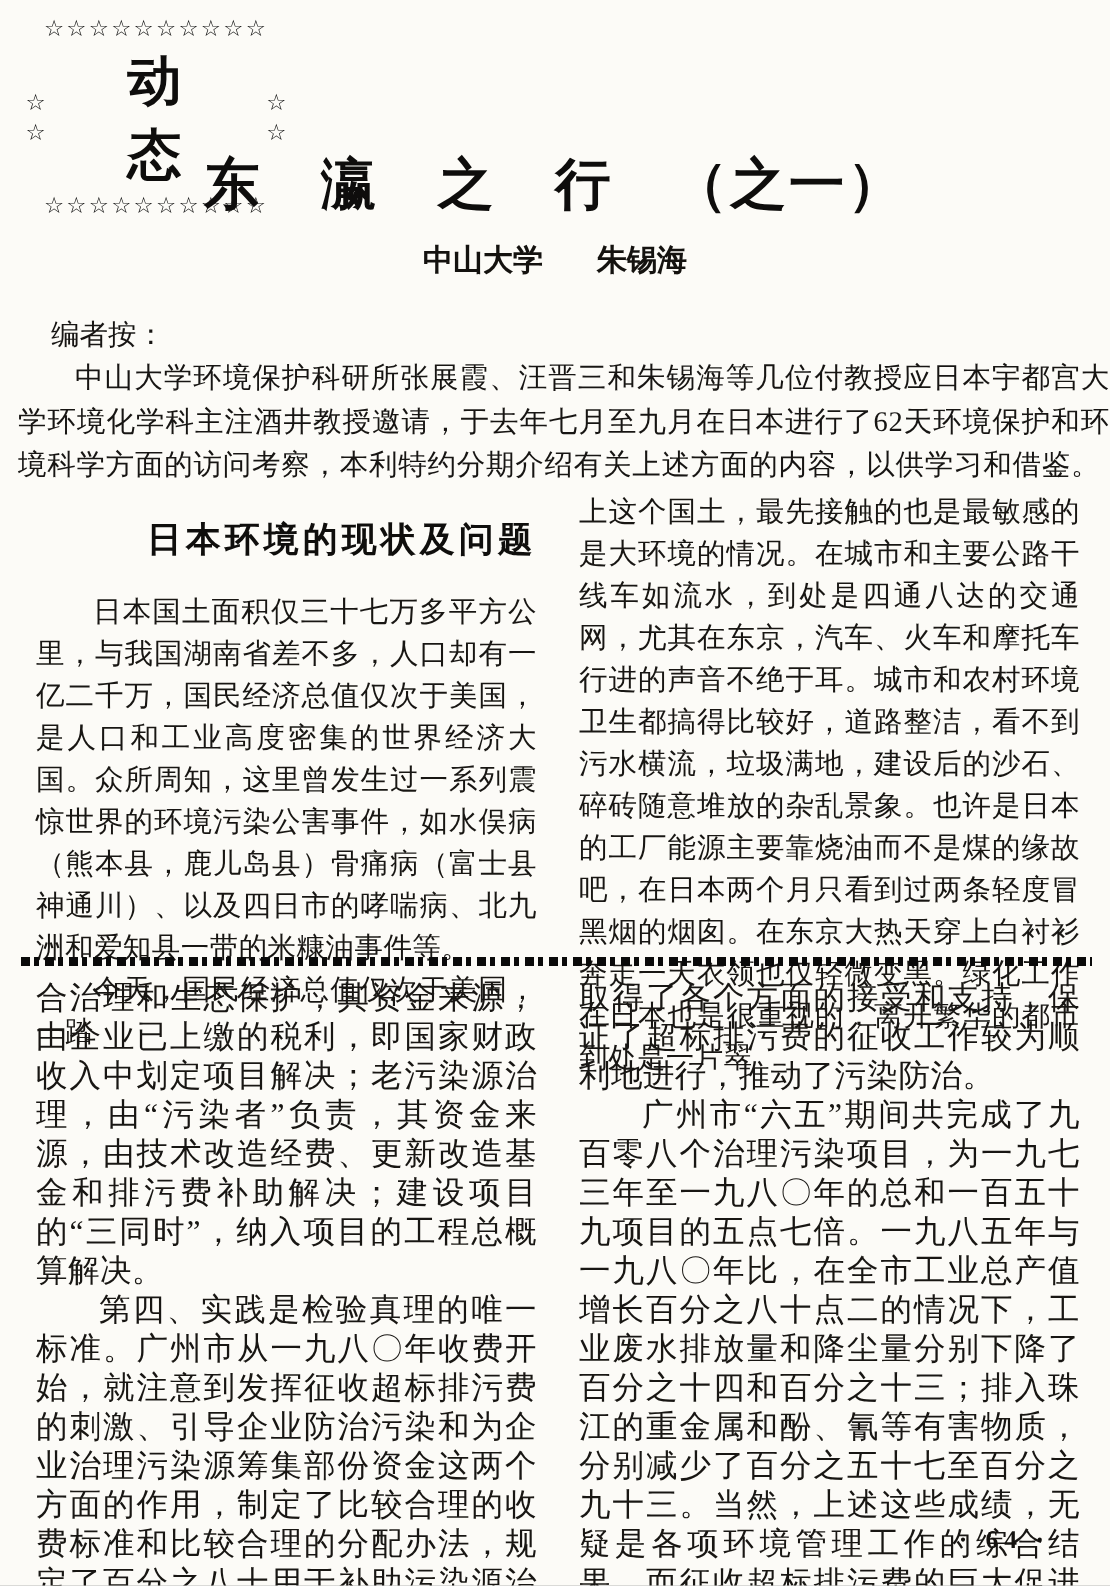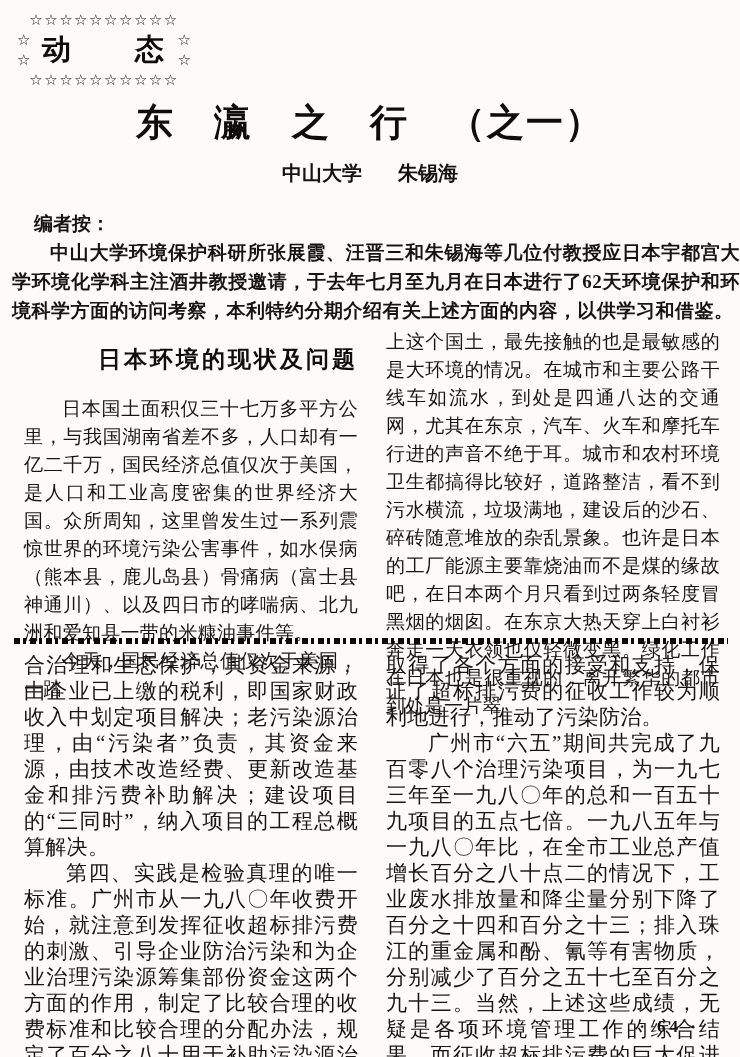--- a/index.html
+++ b/index.html
@@ -12,36 +12,36 @@
     color:#171513;
     font-family:"Liberation Serif","DejaVu Serif",serif;
     overflow:hidden;
   }
 
   
   .badge { position:absolute; top:10px; left:16px; width:176px; text-align:center; }
   .star-row { font-size:15px; line-height:20px; letter-spacing:1.5px; white-space:nowrap; color:#111; }
   .badge-mid { display:flex; justify-content:space-between; align-items:center; padding:0 1px; }
   .side-stars { display:flex; flex-direction:column; font-size:15px; line-height:20px; color:#111; }
-  .badge-label { font-size:29px; font-weight:bold; letter-spacing:2px; color:#0e0d0c; }
+  .badge-label { font-size:36px; font-weight:bold; letter-spacing:2px; color:#0e0d0c; }
 
   
   .title {
     position:absolute; top:98px; left:0; right:0;
     text-align:center; font-size:37px; font-weight:bold;
     letter-spacing:2px; color:#0e0d0c; white-space:nowrap;
   }
   .byline {
     position:absolute; top:160px; left:0; right:0;
     display:flex; justify-content:center; gap:36px;
     font-size:20px; font-weight:bold; color:#14120f;
   }
 
   
-  .editor-note { position:absolute; top:210px; left:12px; right:0; font-weight:bold; }
+  .editor-note { position:absolute; top:210px; left:12px; right:0; font-weight:normal; }
   .editor-note .label { font-size:19px; line-height:28px; padding-left:22px; }
   .editor-note .body {
     margin:0; font-size:19px; line-height:29px;
     text-align:justify; text-indent:2em; letter-spacing:0.5px;
   }
 
   
   .cols { position:absolute; left:24px; right:20px; display:flex; gap:28px; }
   .cols .col { flex:1 1 0; min-width:0; }
   .top-cols { top:328px; height:308px; }

